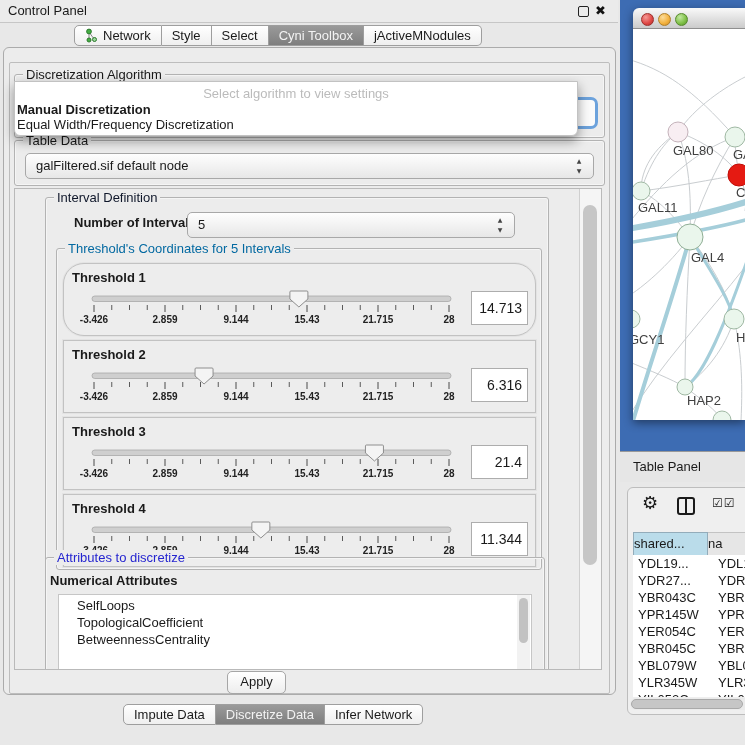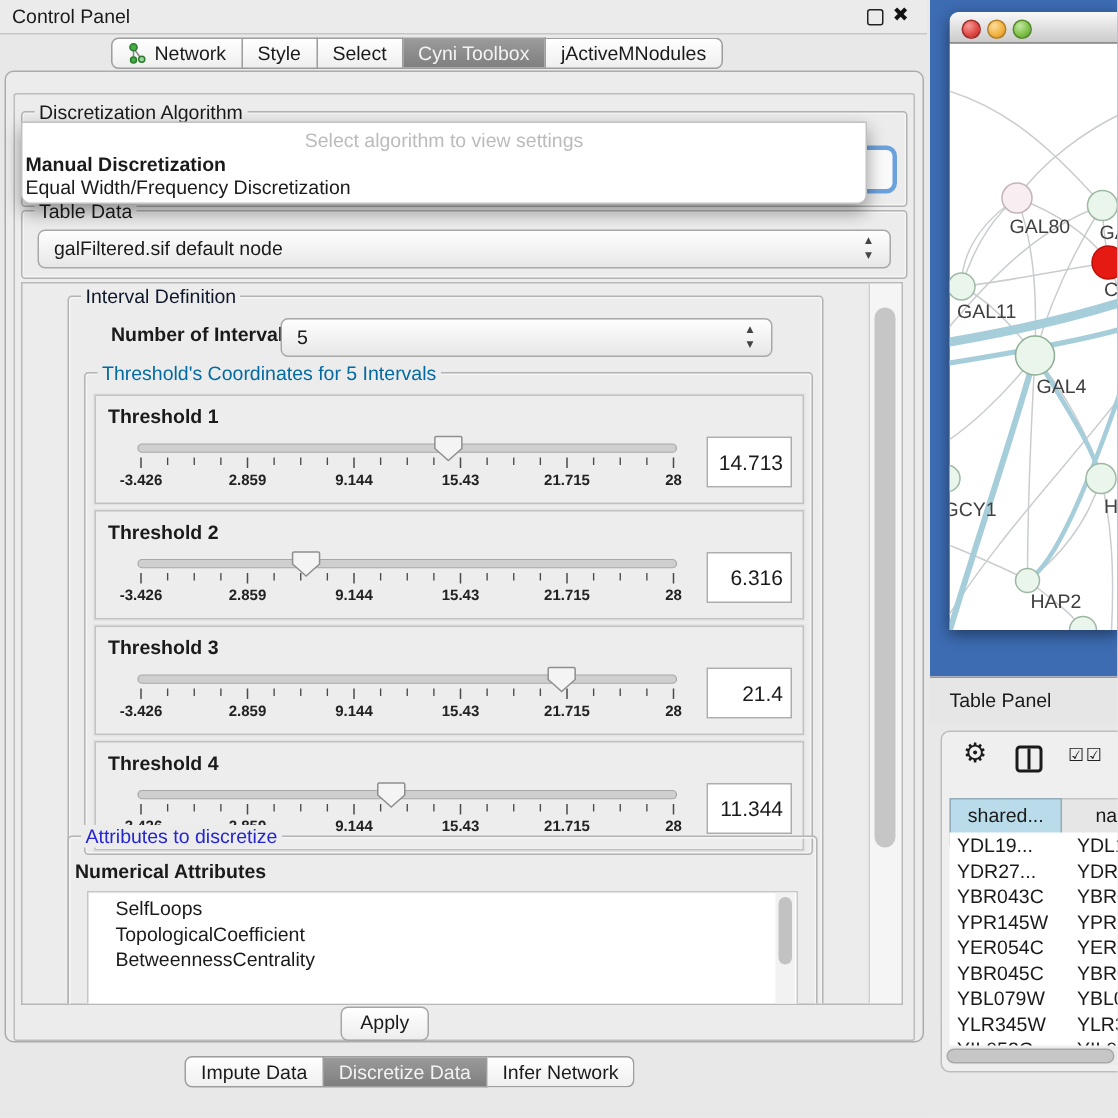--- a/index.html
+++ b/index.html
@@ -67,21 +67,21 @@
   #mac-titlebar{height:20px;background:linear-gradient(#F9F9F9,#CBCBCB);border-bottom:1px solid #8F8F8F;position:relative}
   .light{position:absolute;top:4.5px;width:11px;height:11px;border-radius:50%}
   #net-canvas{height:392px;background:#FFF}
   #tp-bar{left:620px;top:451px;width:125px;height:30px;background:#E6E6E6;border-top:1px solid #999}
   #tp-bar span{position:absolute;left:13px;line-height:30px}
   #tp-box{left:627px;top:487px;width:130px;height:226px;border:1px solid #BDBDBD;border-radius:6px;background:#EFEFEF;overflow:hidden}
   #gear-icon{position:absolute;left:14px;top:4px;font-family:"DejaVu Sans",sans-serif;font-size:18px;color:#1a1a1a}
   #col-icon{position:absolute;left:49px;top:9px;width:14px;height:14px;border:2px solid #1a1a1a;border-radius:3px}
   #col-icon i{position:absolute;left:6px;top:0;width:2px;height:14px;background:#1a1a1a}
   #check-icons{position:absolute;left:84px;top:8px;font-family:"DejaVu Sans",sans-serif;font-size:12px;letter-spacing:1px;color:#222}
-  .hcell{position:absolute;top:44px;height:32px;line-height:22px;text-align:center;box-sizing:border-box}
+  .hcell{position:absolute;top:44px;height:32px;line-height:22px;box-sizing:border-box}
   #hcell-1{left:5px;width:75px;background:#BADCEA;border:1px solid #93ACBA}
   #hcell-2{left:80px;width:60px;background:#E6E6E6;border:1px solid #C3C3C3;border-left:none}
   #tp-rows{position:absolute;left:5px;top:67px;width:125px;height:142px;overflow:hidden;background:#FFF}
   .tp-row{height:17px;line-height:17px;white-space:nowrap}
   .tp-c1{display:inline-block;width:70px;padding-left:5px}
   .tp-c2{display:inline-block;padding-left:10px}
   #hscroll{position:absolute;left:2px;top:210px;width:124px;height:12px;background:#EBEBEB;border-radius:6px}
   #hthumb{position:absolute;left:1px;top:1px;width:112px;height:10px;background:#C6C6C6;border:1px solid #A9A9A9;border-radius:5px;box-sizing:border-box}
   text{font-family:"Liberation Sans","DejaVu Sans",sans-serif}
 </style>
@@ -147,21 +147,21 @@
     <div id="interval-group" class="abs groupbox">
       <span class="grouplabel">Interval Definition</span>
       <span id="noi-label" class="abs">Number of Intervals</span>
       <div id="noi-combo" class="combo">
         <span>5</span>
         <span class="arrows">▲<br>▼</span>
       </div>
       <div id="thr-group" class="abs groupbox">
         <span class="grouplabel">Threshold's Coordinates for 5 Intervals</span>
         <div>
-            <div class="thr-row" style="top: 14px;">
+            <div class="thr-row" style="top: 14px; border-radius: 21px;">
               <div class="thr-label">Threshold 1</div>
               <svg class="thr-svg" width="400" height="42">
                 <rect x="14" y="6" width="359" height="5.5" rx="2.8" fill="#CFCFCF" stroke="#A8A8A8" stroke-width="0.8"></rect>
                 <line x1="16" y1="15" x2="16" y2="22" stroke="#4a4a4a" stroke-width="1"></line>
                 <line x1="33.75" y1="15" x2="33.75" y2="20" stroke="#4a4a4a" stroke-width="0.9"></line>
                 <line x1="51.5" y1="15" x2="51.5" y2="20" stroke="#4a4a4a" stroke-width="0.9"></line>
                 <line x1="69.25" y1="15" x2="69.25" y2="20" stroke="#4a4a4a" stroke-width="0.9"></line>
                 <line x1="87" y1="15" x2="87" y2="22" stroke="#4a4a4a" stroke-width="1"></line>
                 <line x1="104.75" y1="15" x2="104.75" y2="20" stroke="#4a4a4a" stroke-width="0.9"></line>
                 <line x1="122.5" y1="15" x2="122.5" y2="20" stroke="#4a4a4a" stroke-width="0.9"></line>

